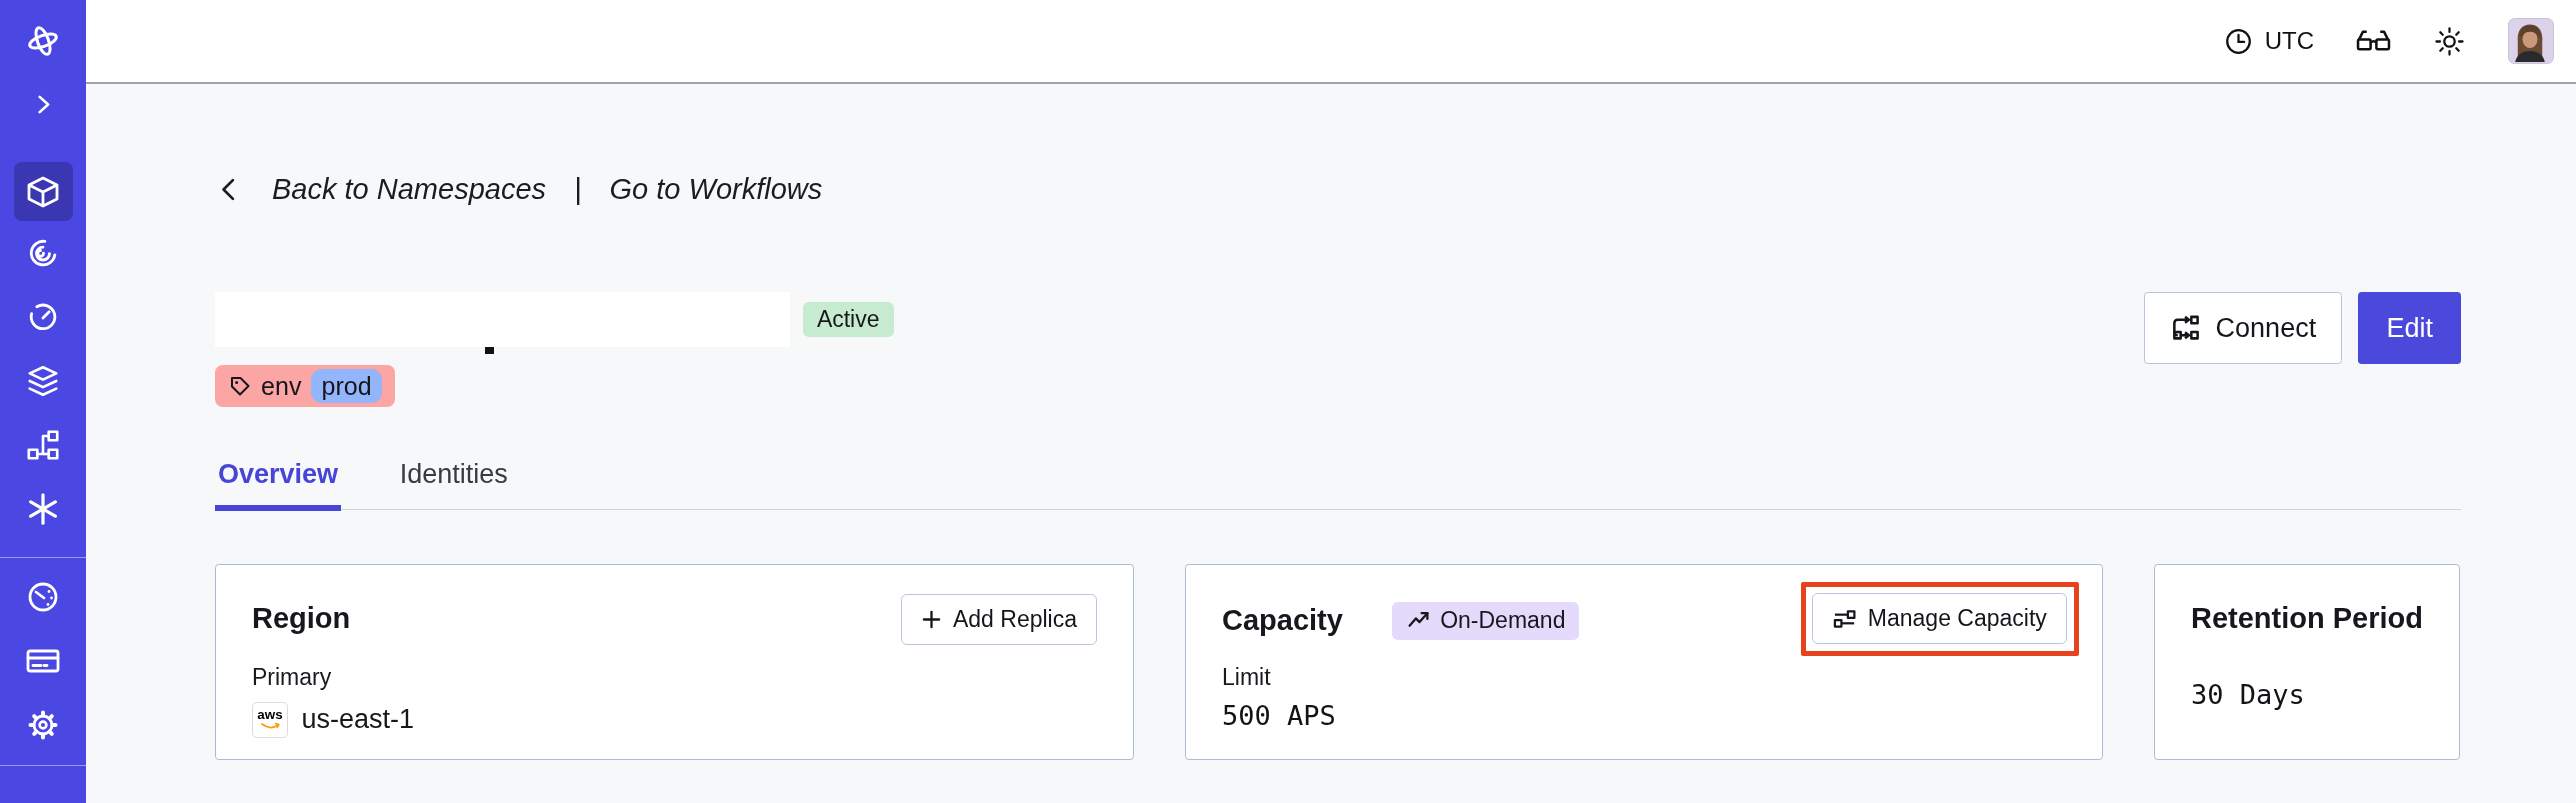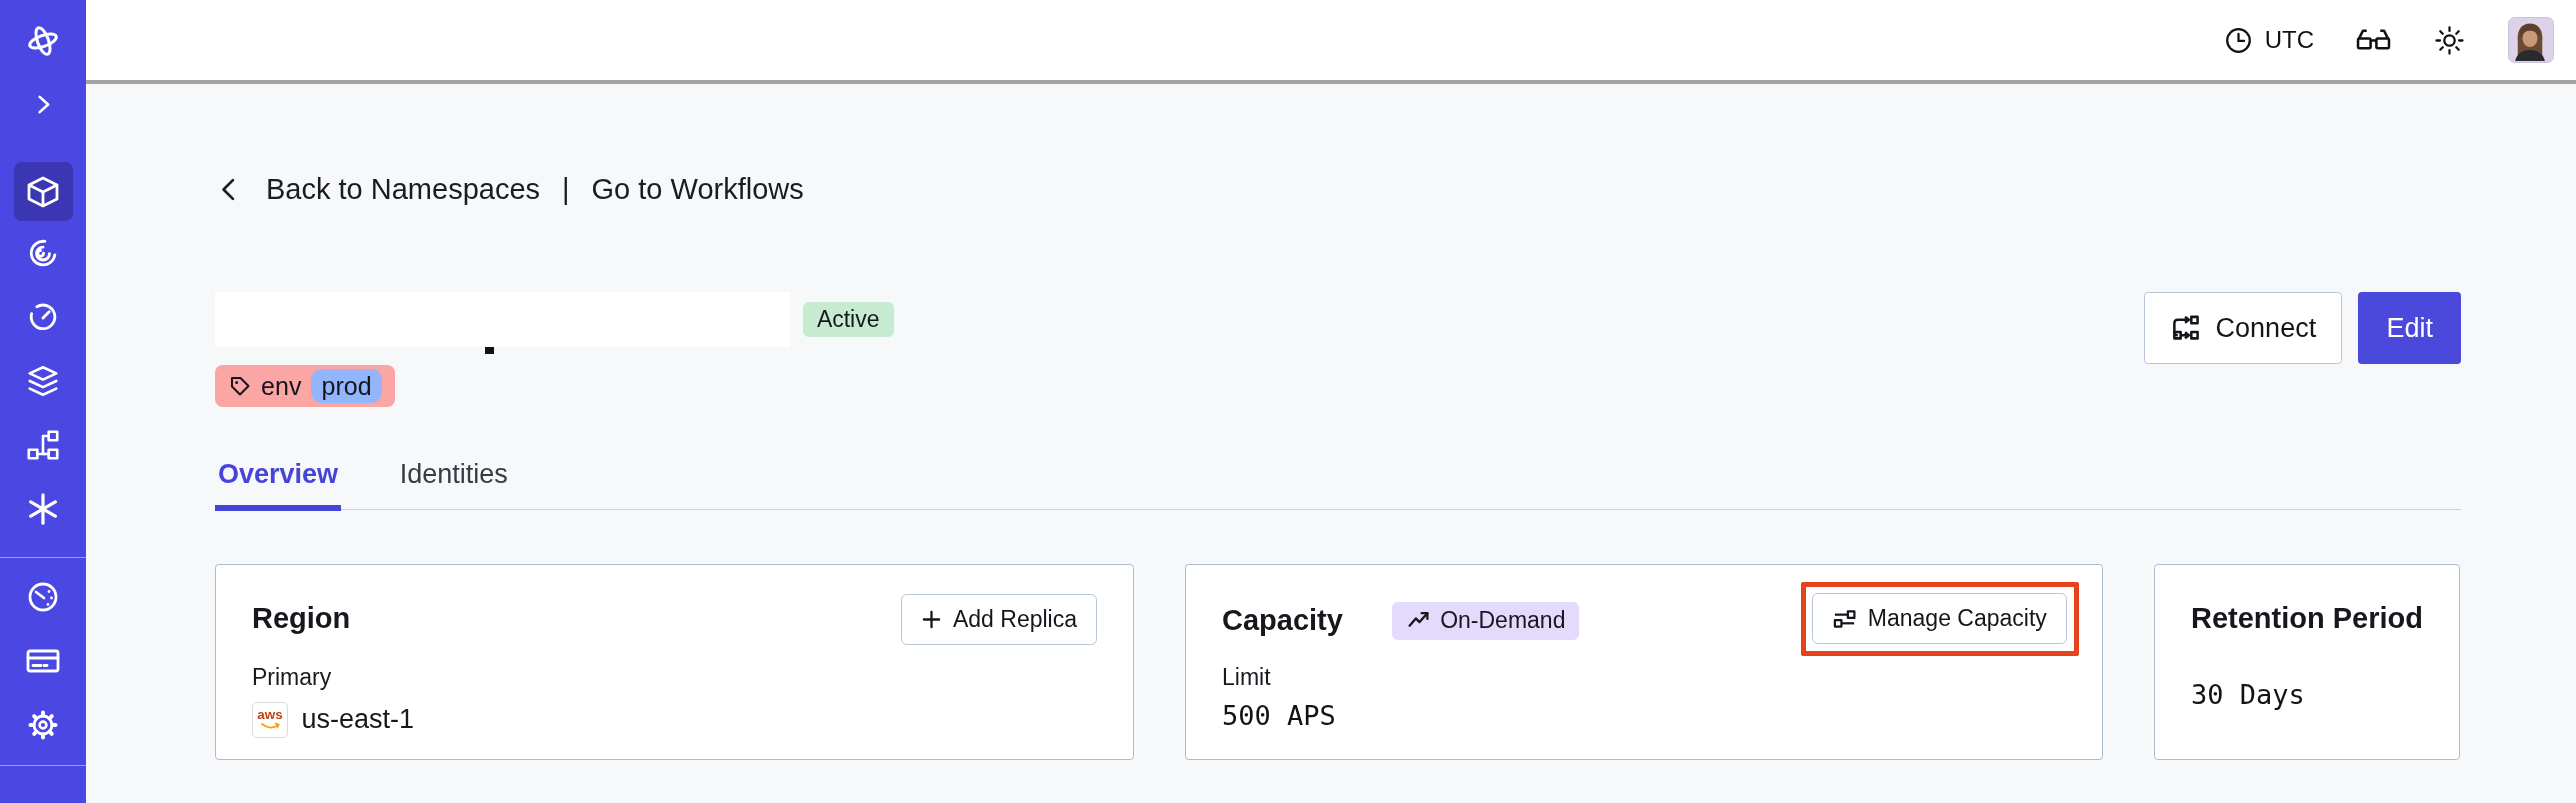--- a/index.html
+++ b/index.html
@@ -14,28 +14,28 @@
   .sb-chevron { height:46px; }
   .sb-item { height:64px; }
   .sb-active-wrap { height:59px; width:59px; margin-top:35px; background:#3B37B2; border-radius:7.7px; display:flex; align-items:center; justify-content:center; flex-shrink:0; cursor:pointer; }
   .sb-divider { width:86px; height:1px; background:rgba(255,255,255,0.45); margin-top:16.3px; flex-shrink:0; }
   .sb-divider2 { margin-top:7.7px; }
   .sb-partial { height:64px; }
   svg { display:block; }
 
   
   .main { flex:1; display:flex; flex-direction:column; min-width:0; }
-  .topbar { height:84px; flex-shrink:0; background:#FFFFFF; border-bottom:4px solid #a3a3a3; display:flex; align-items:center; justify-content:flex-end; gap:42px; padding-right:22px; }
+  .topbar { height:84px; flex-shrink:0; background:#FFFFFF; border-bottom:2px solid #a3a3a3; display:flex; align-items:center; justify-content:flex-end; gap:42px; padding-right:22px; }
   .tz-btn { display:flex; align-items:center; gap:9.6px; font-size:24px; color:#101114; background:none; border:0; cursor:pointer; font-family:inherit; }
   .icon-btn { background:none; border:0; cursor:pointer; color:#101114; display:flex; align-items:center; }
   .avatar-btn { width:46px; height:46px; border-radius:6.7px; border:1.9px solid #C9C2DC; overflow:hidden; padding:0; background:#DCD3EA; cursor:pointer; }
 
   
   .content { flex:1; padding:0 115px 0 129px; }
-  .breadcrumb { margin-top:86px; display:flex; align-items:center; gap:22px; font-size:29px; line-height:38px; color:#1B1C20; }
+  .breadcrumb { margin-top:86px; display:flex; align-items:center; gap:28px; font-size:29px; line-height:38px; color:#1B1C20;font-style:italic; }
   .crumb-link { cursor:pointer; }
   .crumb-sep { color:#1B1C20; }
 
   .header-row { margin-top:84px; display:flex; justify-content:space-between; align-items:flex-start; }
   .title-line { display:flex; align-items:center; gap:12.5px; }
   .redacted { width:575px; height:55px; background:#FFFFFF; position:relative; }
   .redacted .dot { position:absolute; left:270px; bottom:-6.7px; width:8.6px; height:6.7px; background:#111215; }
   .badge-active { background:#C7EBD1; color:#16181C; font-size:23px; line-height:23px; padding:5.8px 14.4px; border-radius:5.8px; }
   .tag-row { margin-top:18px; }
   .tag { display:inline-flex; align-items:center; gap:9.6px; background:#fca5a5; border-radius:7.7px; padding:0 12.5px; height:42px; font-size:25px; color:#15161B; cursor:pointer; }
@@ -56,21 +56,21 @@
   .card-capacity { width:918px; }
   .card-retention { width:306px; flex-shrink:0; }
   .card-head { display:flex; justify-content:space-between; align-items:flex-start; }
   .head-left { display:flex; align-items:center; gap:17.3px; margin-top:7.7px; }
   .card-title { font-size:29px; font-weight:bold; color:#17181D; }
   .btn-card { display:flex; align-items:center; gap:10.5px; height:51px; background:#FFFFFF; border:1.9px solid #B9C5DC; border-radius:5.8px; font-size:23px; color:#15161B; padding:0 19px; cursor:pointer; font-family:inherit; }
   .highlight-box { border:5.8px solid #E5421D; padding:6.7px; margin:-12.5px -12.5px 0 8px; border-radius:1.9px; }
   .field-label { margin-top:19px; font-size:23px; color:#191A1F; }
   .region-value { margin-top:10.5px; display:flex; align-items:center; gap:13.4px; font-size:27px; color:#17181D; }
   .aws-box { width:36px; height:36px; background:#FFFFFF; border:1px solid #D8DADF; border-radius:4.8px; display:flex; flex-direction:column; align-items:center; justify-content:center; }
-  .aws-text { font-size:13.4px; font-weight:bold; color:#c2410c; line-height:12.5px; }
+  .aws-text { font-size:13.4px; font-weight:bold; color:#000000; line-height:12.5px; }
   .mono { font-family:"DejaVu Sans Mono", monospace; font-size:27px; color:#121317; }
   .capacity-value { margin-top:9.6px; }
   .retention-value { margin-top:44px; }
   .badge-ondemand { display:flex; align-items:center; gap:8.6px; background:#E4DAFB; border-radius:5.8px; padding:5.8px 13.4px; font-size:23px; color:#17181D;margin-left:32px; }
 </style>
 </head>
 <body>
 
 <div class="app">
 

